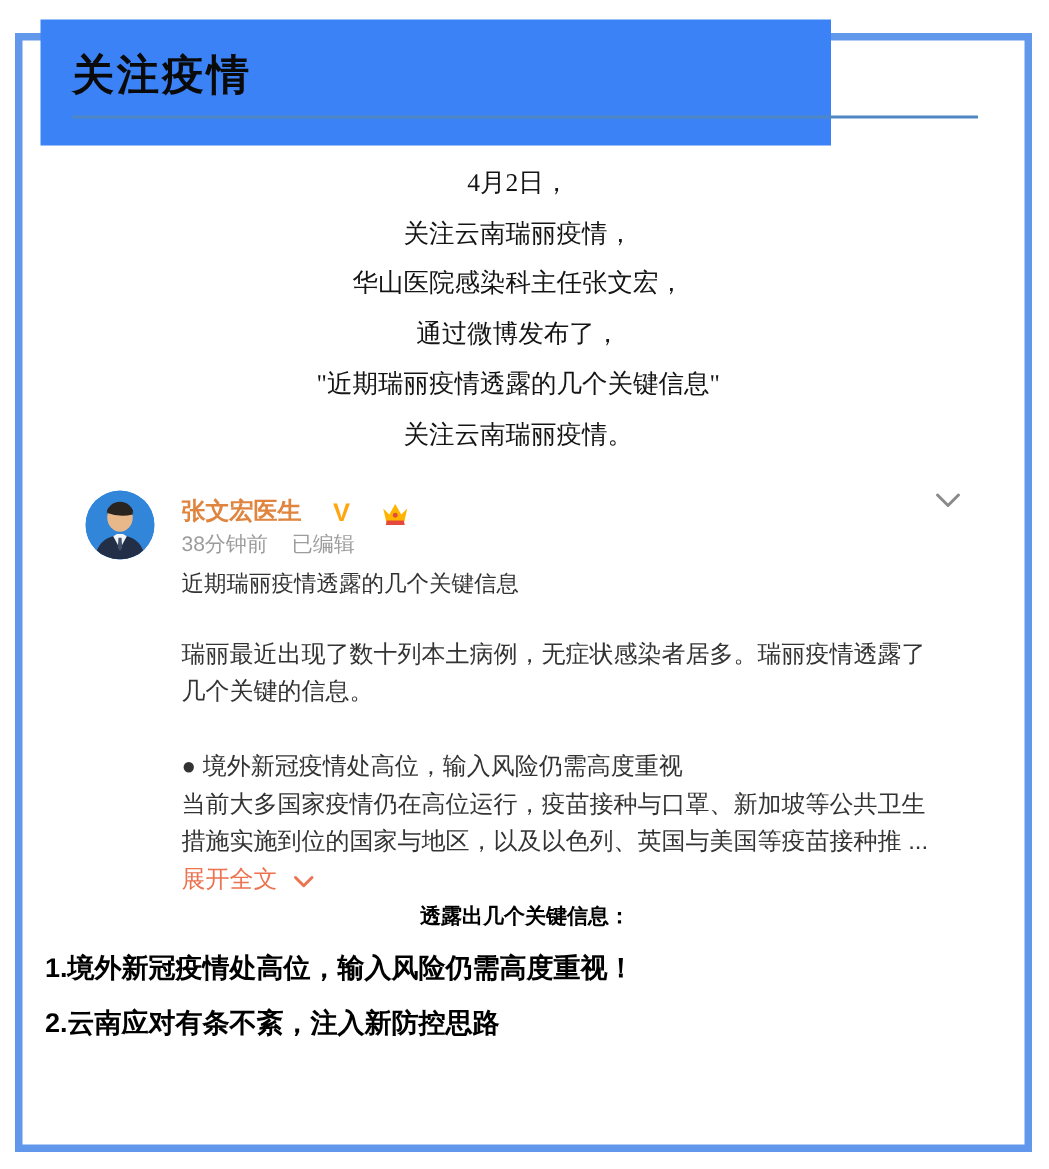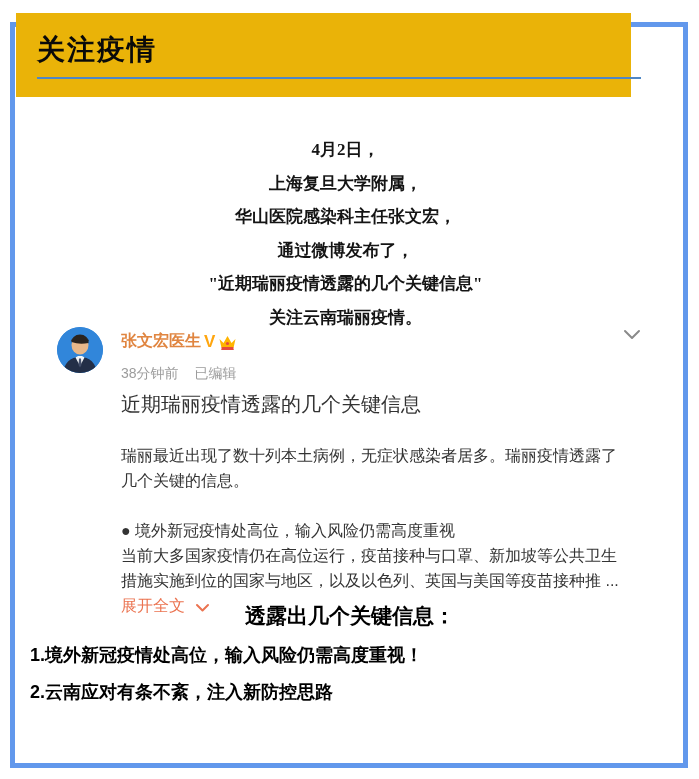--- a/index.html
+++ b/index.html
@@ -8,79 +8,78 @@
     font-family:"Liberation Sans","DejaVu Sans",sans-serif;
     -webkit-font-smoothing:antialiased;
   }
   
   .frame{
     position:absolute;left:10px;top:22px;width:678px;height:746px;
     box-sizing:border-box;border:5px solid #6298ec;background:transparent;z-index:0;
   }
   
   .header-block{
-    position:absolute;left:16px;top:13px;width:615px;height:84px;
-    background:#eab308;z-index:2;
+    position:absolute;left:27px;top:13px;width:527px;height:84px;
+    background:#3b82f6;z-index:2;
   }
   .page-title{
     position:absolute;left:21px;top:18px;margin:0;
     font-size:28px;font-weight:bold;color:#0a0a0a;letter-spacing:2px;
   }
   .title-underline{
     position:absolute;left:21px;top:64px;width:604px;height:0;
     border-top:2px solid #4f87c5;
   }
   
   .intro{
-    position:absolute;left:0;top:133px;width:691px;z-index:1;
+    position:absolute;left:0;top:105px;width:691px;z-index:1;
     text-align:center;font-size:17px;line-height:33.5px;color:#141414;
     font-family:"Liberation Serif","DejaVu Serif",serif;
-    font-weight:bold;
   }
   
   .weibo{position:absolute;left:57px;top:323px;width:590px;z-index:1;}
   .avatar{
     position:absolute;left:0;top:4px;width:46px;height:46px;border-radius:50%;
     overflow:hidden;background:#3186da;
   }
   .avatar svg{display:block;}
   .wb-main{margin-left:64px;}
-  .name-row{padding-top:8px;display:flex;align-items:center;gap:3px;}
+  .name-row{padding-top:8px;display:flex;align-items:center;gap:21px;}
   .wb-name{font-size:16px;font-weight:bold;color:#e08540;}
   .v-badge{font-size:17px;font-weight:800;color:#ffa60f;line-height:1;}
   .crown-icon{display:inline-flex;margin-top:2px;}
-  .time-row{margin-top:13px;font-size:14px;color:#9c9c9c;}
+  .time-row{margin-top:2px;font-size:14px;color:#9c9c9c;}
   .edited{margin-left:16px;}
-  .post-title{margin-top:8px;font-size:20px;color:#333;}
+  .post-title{margin-top:8px;font-size:15px;color:#333;}
   .post-para{margin-top:25px;width:505px;font-size:16px;line-height:25px;color:#333;}
   .expand-link{color:#eb7350;cursor:pointer;text-decoration:none;margin-top:40px;}
   .expand-chevron{display:inline-block;vertical-align:-2px;margin-left:6px;}
   .chevron-top{position:absolute;left:566px;top:4px;cursor:pointer;}
   
   .summary{
     position:absolute;left:30px;top:602px;width:640px;z-index:1;
     color:#000;font-weight:bold;
   }
-  .summary-heading{text-align:center;font-size:21px;}
+  .summary-heading{text-align:center;font-size:14px;}
   .summary-item{font-size:18px;margin-top:13px;line-height:24px;}
   .summary-item:first-of-type{margin-top:21px;}
 </style>
 </head>
 <body>
 
 <div class="frame"></div>
 
 <div class="header-block">
   <h1 class="page-title">关注疫情</h1>
   <div class="title-underline"></div>
 </div>
 
 <div class="intro">
   <div>4月2日，</div>
-  <div>上海复旦大学附属，</div>
+  <div>关注云南瑞丽疫情，</div>
   <div>华山医院感染科主任张文宏，</div>
   <div>通过微博发布了，</div>
   <div>"近期瑞丽疫情透露的几个关键信息"</div>
   <div>关注云南瑞丽疫情。</div>
 </div>
 
 <div class="weibo">
   <div class="avatar">
     <svg width="46" height="46" viewBox="0 0 46 46">
       <circle cx="23" cy="23" r="23" fill="#3186da"></circle>

